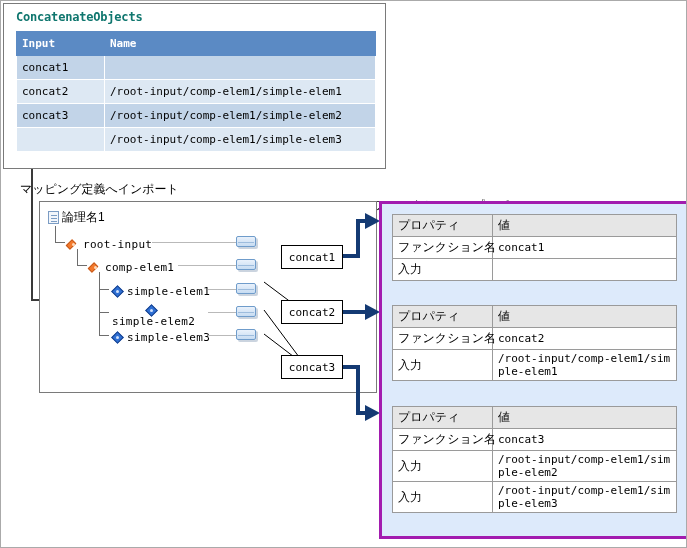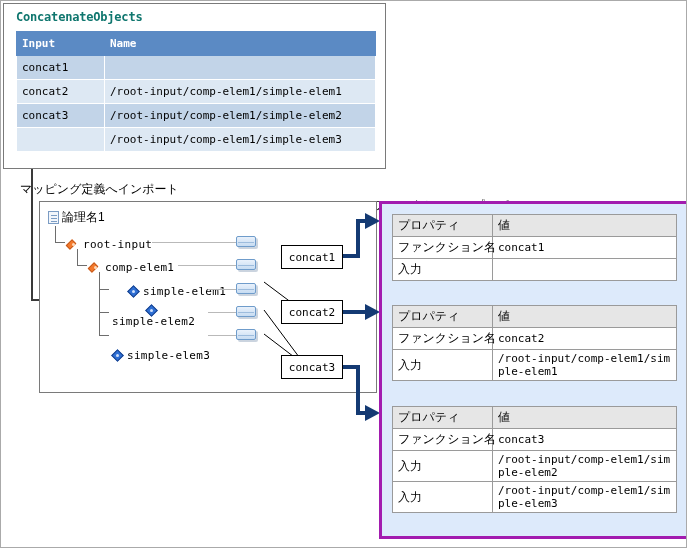--- a/index.html
+++ b/index.html
@@ -251,41 +251,41 @@
     <span class="node-label">comp-elem1</span>
   </div>
   <div class="dash" style="left:138px;top:63px;width:59px;"></div>
   <div class="chip" style="left:196px;top:57px;"></div>
 
   <div class="tline" style="left:59px;top:70px;width:1px;height:64px;"></div>
   <div class="tline" style="left:59px;top:87px;width:10px;height:1px;"></div>
   <div class="tline" style="left:59px;top:110px;width:10px;height:1px;"></div>
   <div class="tline" style="left:59px;top:133px;width:10px;height:1px;"></div>
 
-  <div class="tree-row" style="left:88px;top:81px;">
+  <div class="tree-row" style="left:72px;top:81px;">
     <span class="bnode-wrap">
       <span class="blue-node"></span>
         <span class="dot"></span>
     </span>
     <span class="node-label">simple-elem1</span>
   </div>
   <div class="dash" style="left:168px;top:87px;width:29px;"></div>
   <div class="chip" style="left:196px;top:81px;"></div>
 
   <div class="tree-row" style="left:72px;top:104px;flex-direction:column;">
     <span class="bnode-wrap">
       <span class="blue-node"></span>
         <span class="dot"></span>
     </span>
     <span class="node-label">simple-elem2</span>
   </div>
   <div class="dash" style="left:168px;top:110px;width:29px;"></div>
   <div class="chip" style="left:196px;top:104px;"></div>
 
-  <div class="tree-row" style="left:72px;top:145px;">
+  <div class="tree-row" style="left:72px;top:127px;">
     <span class="bnode-wrap">
       <span class="blue-node"></span>
         <span class="dot"></span>
     </span>
     <span class="node-label">simple-elem3</span>
   </div>
   <div class="dash" style="left:168px;top:133px;width:29px;"></div>
   <div class="chip" style="left:196px;top:127px;"></div>
 
   <svg class="thin-arrow" width="110" height="120" style="left:222px;top:78px;">

